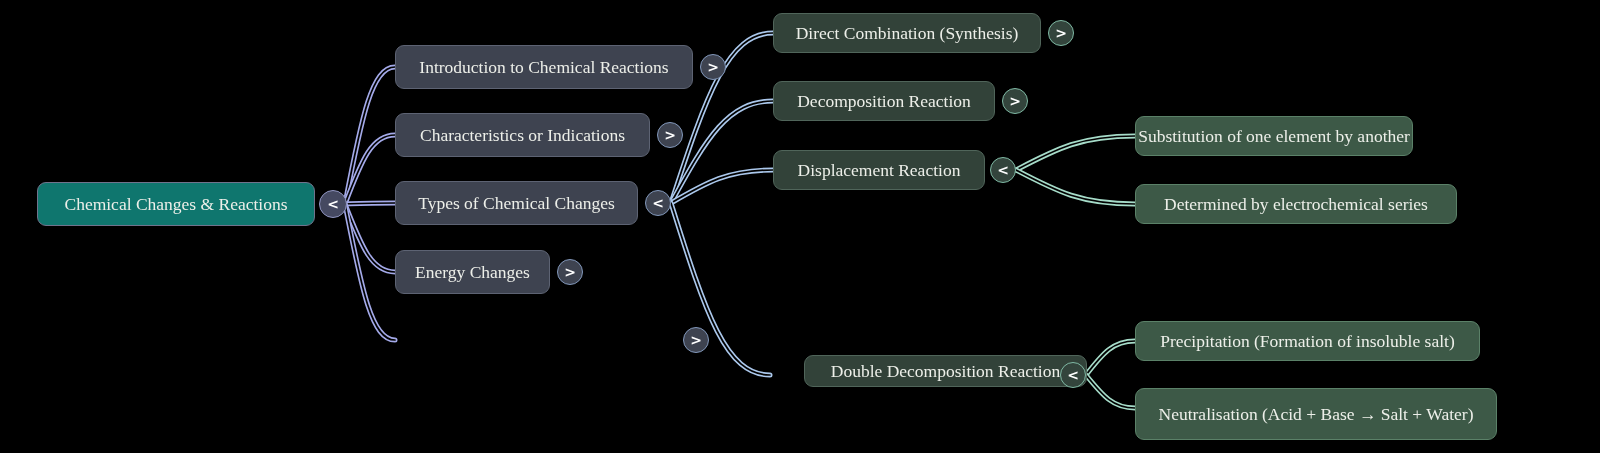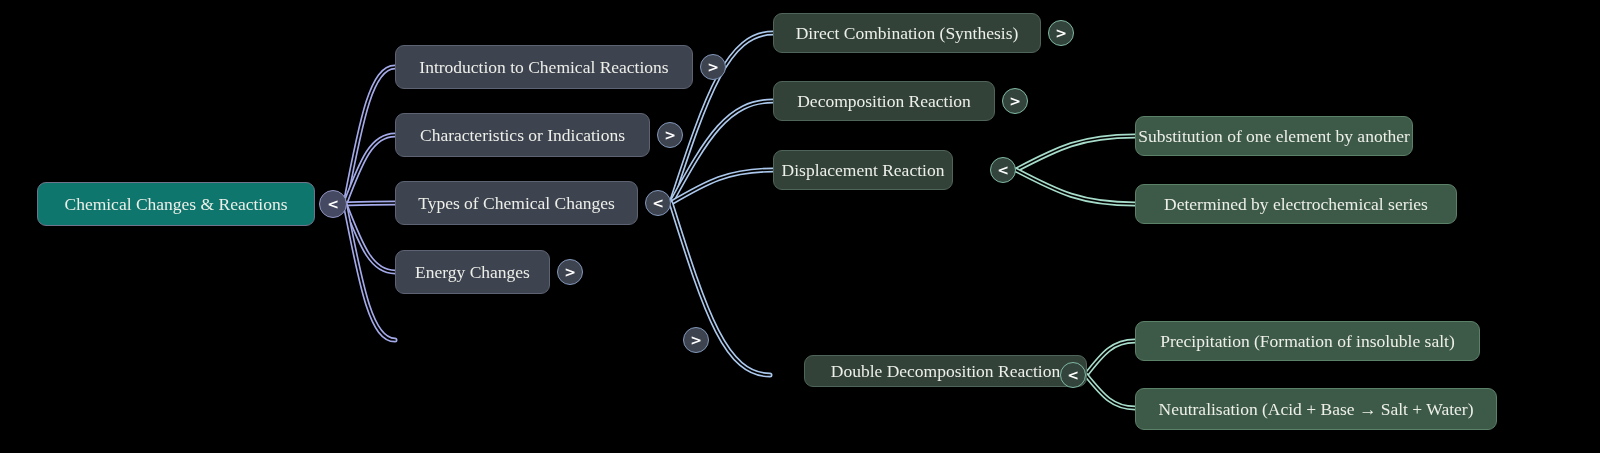--- a/index.html
+++ b/index.html
@@ -123,36 +123,36 @@
   <div class="node l2" style="left:773px;top:13px;width:268px;height:40px">
     <span>Direct Combination (Synthesis)</span>
   </div>
   <div class="toggle t-green" style="left:1048px;top:20px">&gt;</div>
 
   <div class="node l2" style="left:773px;top:81px;width:222px;height:40px">
     <span>Decomposition Reaction</span>
   </div>
   <div class="toggle t-green" style="left:1002px;top:88px">&gt;</div>
 
-  <div class="node l2" style="left:773px;top:150px;width:180px;height:40px">
+  <div class="node l2" style="left:773px;top:150px;width:212px;height:40px">
     <span>Displacement Reaction</span>
   </div>
   <div class="toggle t-green" style="left:990px;top:157px">&lt;</div>
 
   <div class="node l2" style="left:804px;top:355px;width:283px;height:32px">
     <span>Double Decomposition Reaction</span>
   </div>
   <div class="toggle t-green" style="left:1060px;top:362px">&lt;</div>
 
   <div class="node l3" style="left:1135px;top:116px;width:278px;height:40px">
     <span>Substitution of one element by another</span>
   </div>
   <div class="node l3" style="left:1135px;top:184px;width:322px;height:40px">
     <span>Determined by electrochemical series</span>
   </div>
   <div class="node l3" style="left:1135px;top:321px;width:345px;height:40px">
     <span>Precipitation (Formation of insoluble salt)</span>
   </div>
-  <div class="node l3" style="left:1135px;top:388px;width:362px;height:42px">
+  <div class="node l3" style="left:1135px;top:388px;width:362px;height:52px">
     <span>Neutralisation (Acid + Base → Salt + Water)</span>
   </div>
 
 </div>
 
 </body></html>

